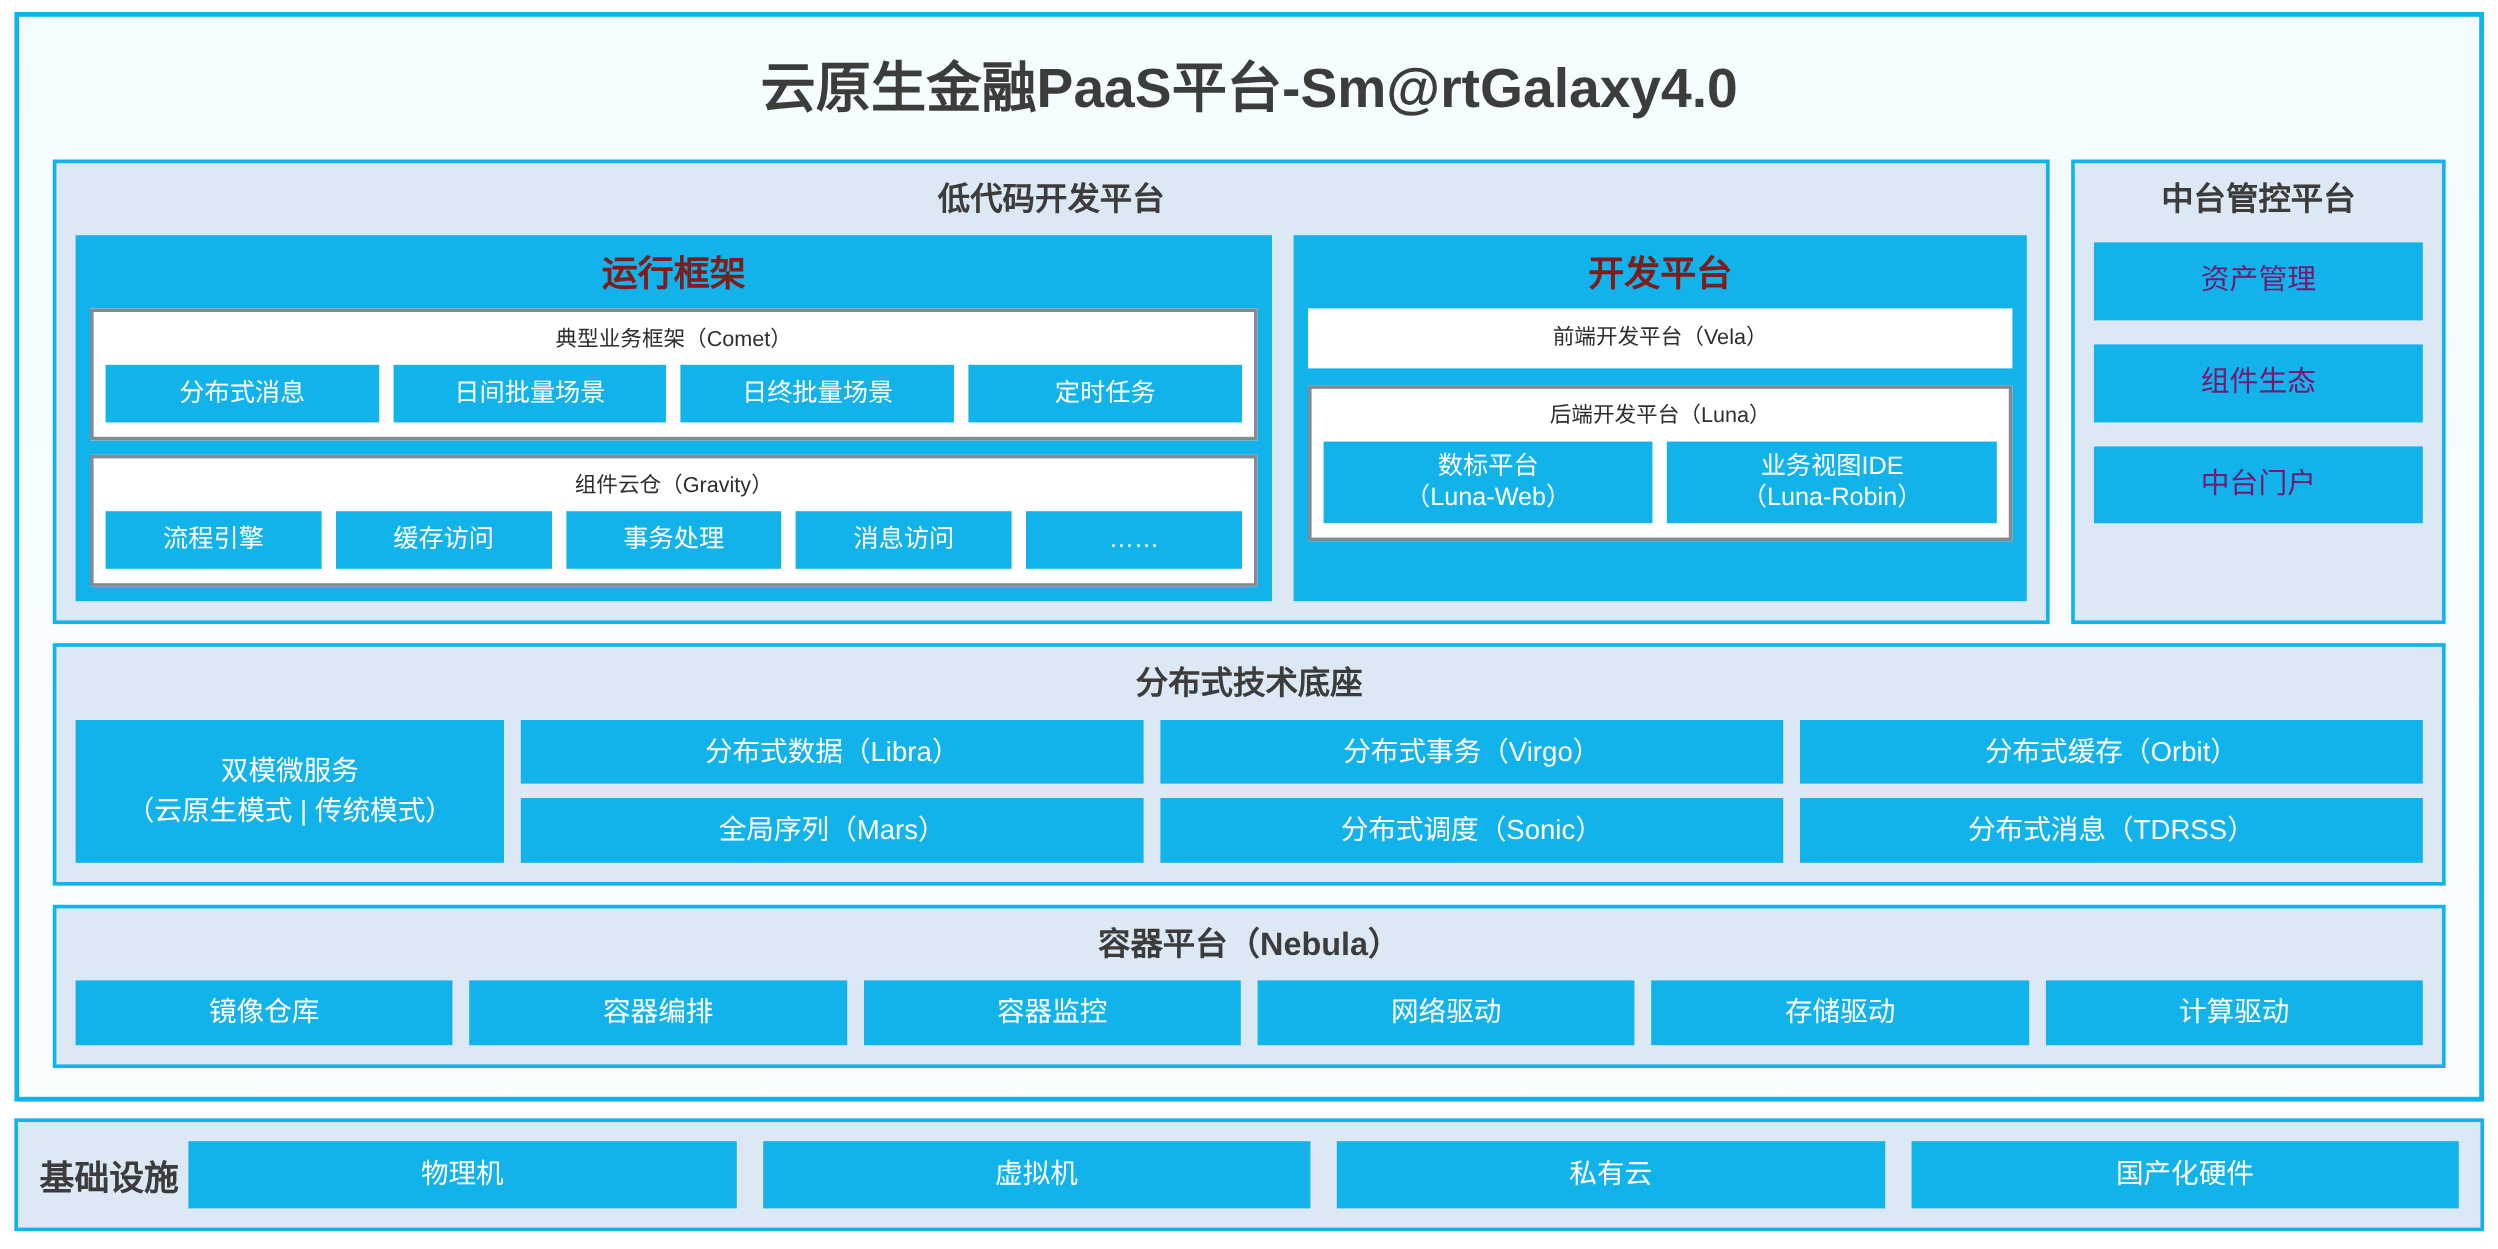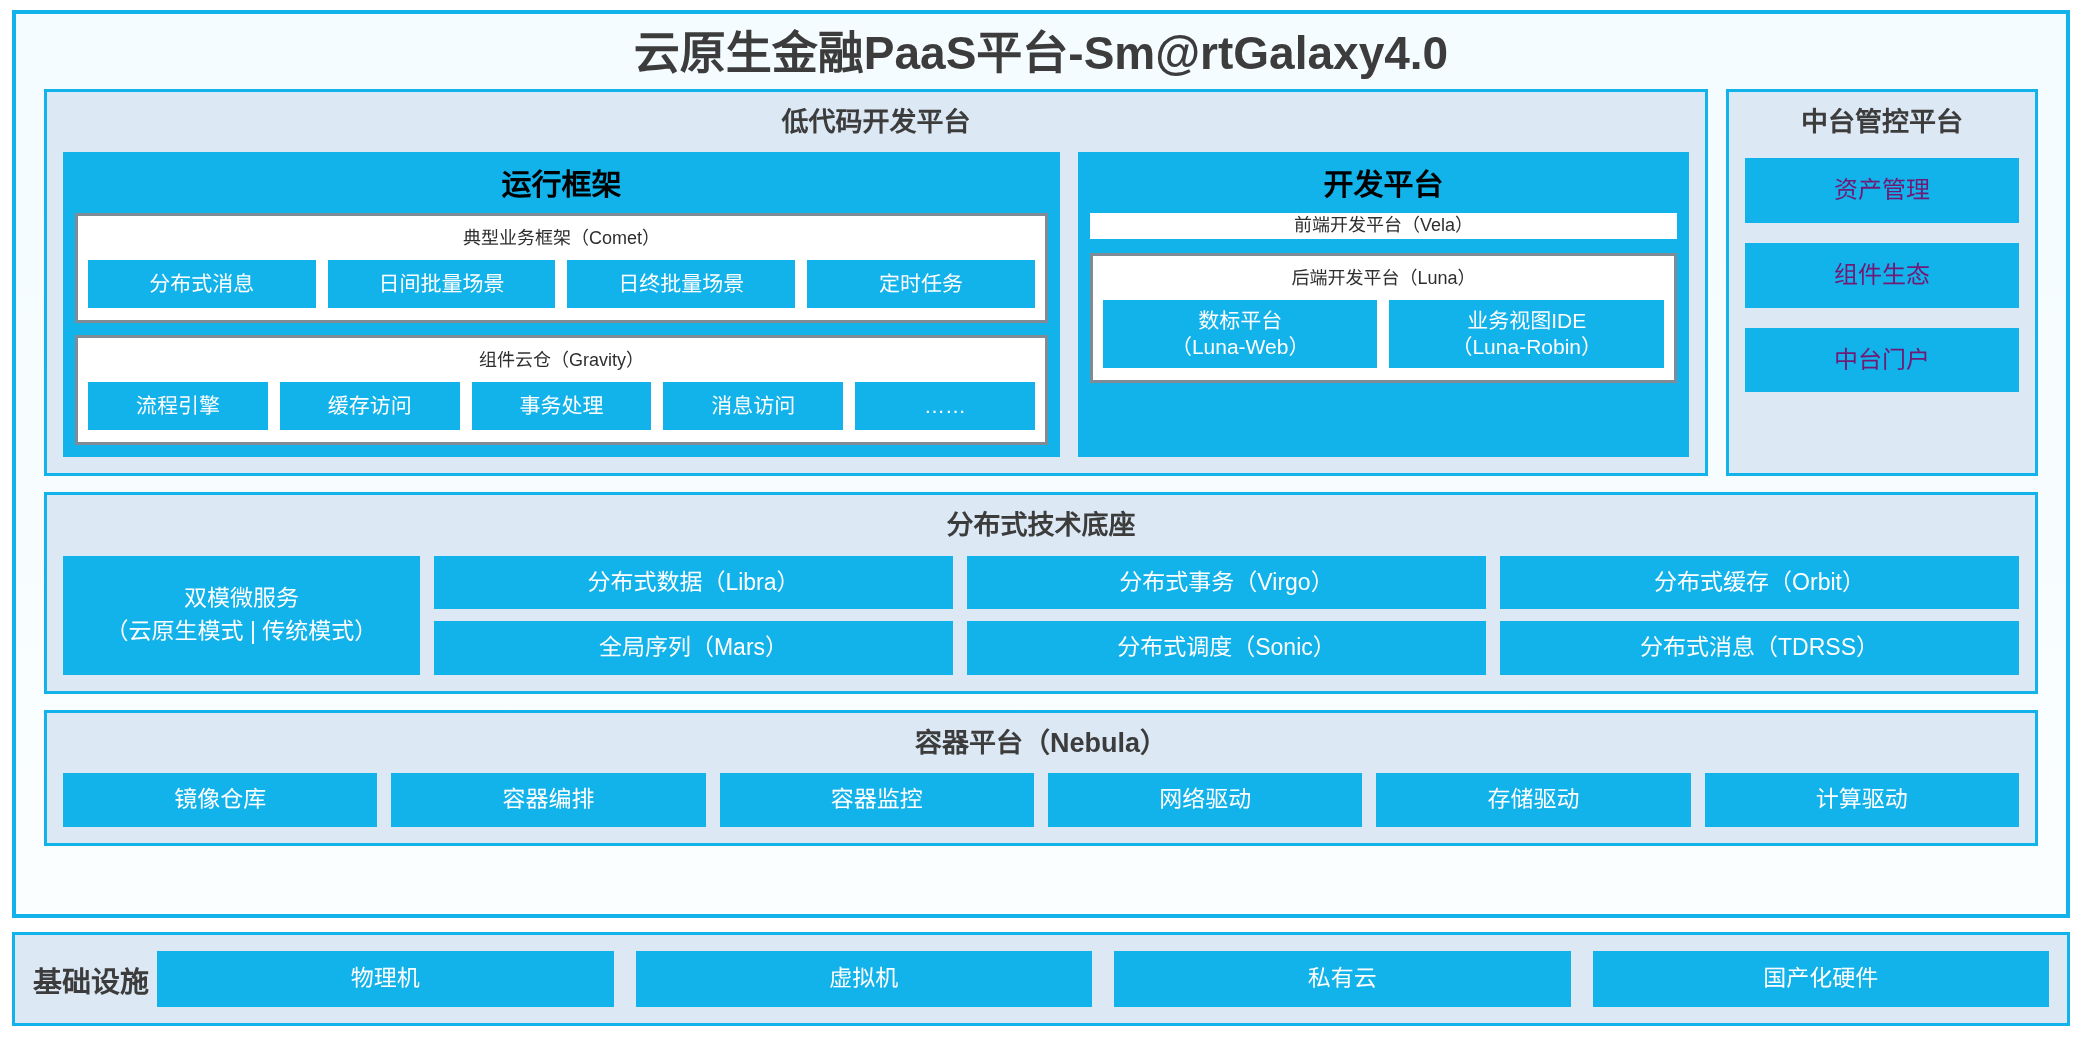--- a/index.html
+++ b/index.html
@@ -37,22 +37,23 @@
     display: flex;
     flex-direction: column;
   }
 
   .main-title {
     text-align: center;
     font-size: 46px;
     font-weight: 700;
     color: #3c3c3c;
     letter-spacing: 0px;
-    padding: 14px 0 10px 0;
+    padding: 14px 0 34px 0;
     line-height: 1.1;
+    margin-top: 20px;
   }
 
   
   .section {
     box-sizing: border-box;
     border: 3px solid #12b2ea;
     background: #dce9f5;
     padding: 14px 16px 16px 16px;
   }
   .section-title {
@@ -97,37 +98,37 @@
     display: flex;
     flex-direction: column;
   }
   .blue-block.runtime { flex: 1 1 62%; }
   .blue-block.devplat { flex: 1 1 38%; }
 
   .blue-block-title {
     text-align: center;
     font-size: 30px;
     font-weight: 700;
-    color: #000000;
+    color: #7f1d1d;
     line-height: 1.25;
     padding: 4px 0 10px 0;
   }
 
   
   .white-panel {
     background: #ffffff;
     border: 3px solid #7f8b95;
     box-sizing: border-box;
     padding: 8px 10px 12px 10px;
     margin-bottom: 12px;
   }
   .white-panel:last-child { margin-bottom: 0; }
   .white-panel.plain {
     border: none;
-    padding: 2px 10px;
+    padding: 14px 10px;
     margin-bottom: 14px;
   }
   .white-panel-title {
     text-align: center;
     font-size: 18px;
     font-weight: 500;
     color: #2e2e2e;
     line-height: 1.2;
     padding: 4px 0 10px 0;
   }

